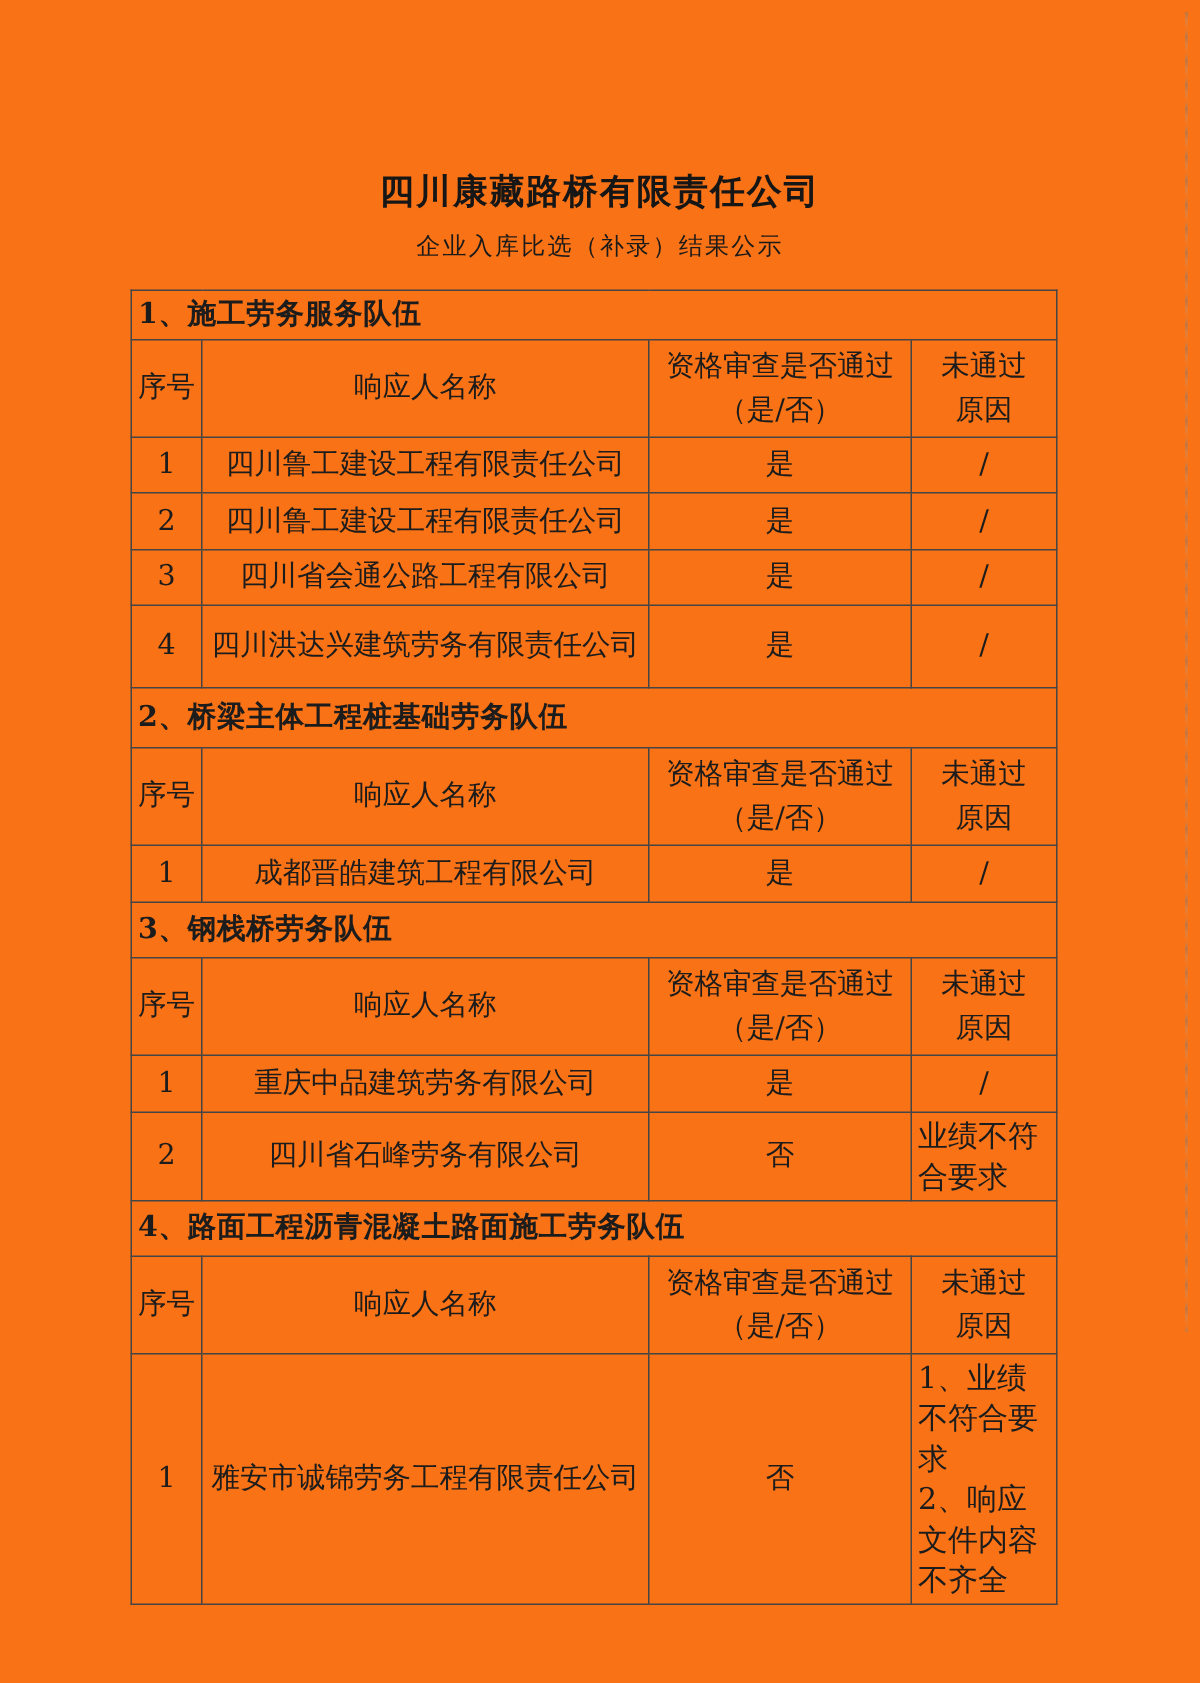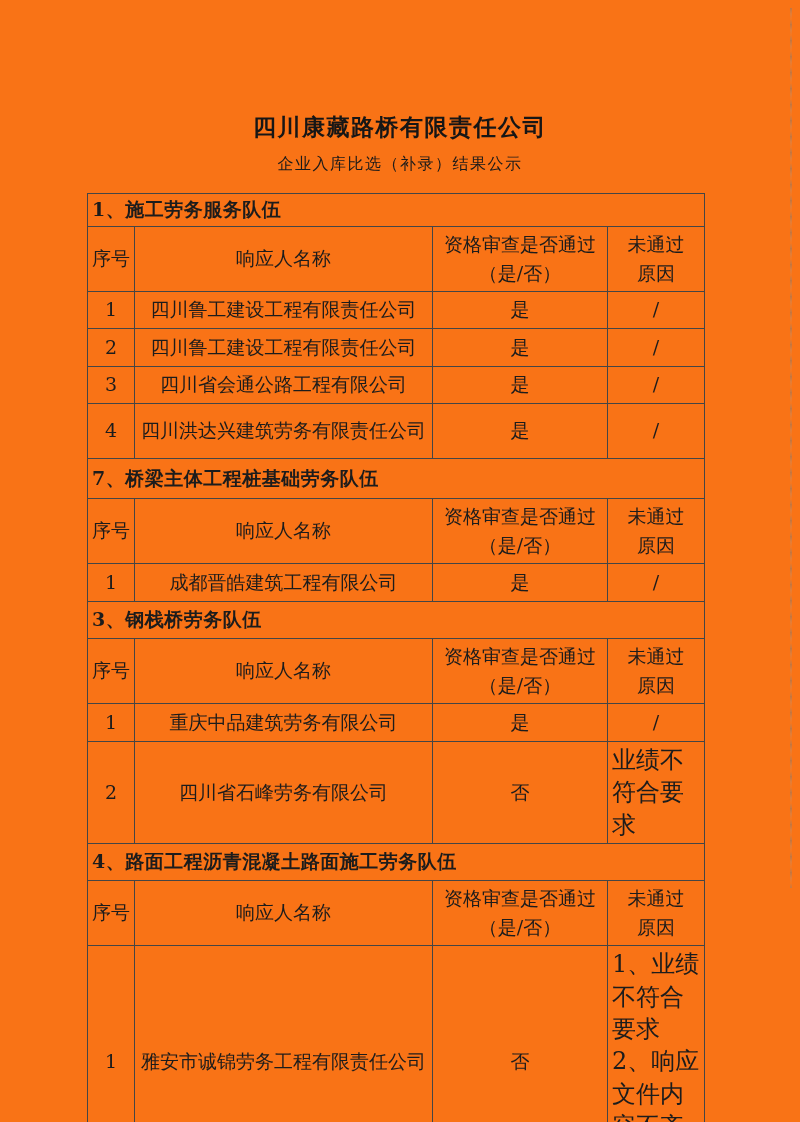--- a/index.html
+++ b/index.html
@@ -83,21 +83,21 @@
     padding-right: 8px;
   }
   td.c-head { text-align: center; }
   td.c-head .hl { line-height: 1.55; }
   td.c-reason-wrap {
     text-align: left;
     padding-left: 6px;
     padding-right: 4px;
     white-space: pre-wrap;
     line-height: 1.55;
-    font-size: 24px;
+    font-size: 20px;
   }
   tr.h33  { height: 33px; }
   tr.h37  { height: 37px; }
   tr.h38  { height: 38px; }
   tr.h40  { height: 40px; }
   tr.h55  { height: 55px; }
   tr.h57  { height: 57px; }
   tr.h65  { height: 65px; }
   tr.h133 { height: 133px; }
 </style>
@@ -154,21 +154,21 @@
         <td class="c-center">/</td>
       </tr>
       <tr class="h55">
         <td class="c-center">4</td>
         <td class="c-name">四川洪达兴建筑劳务有限责任公司</td>
         <td class="c-center">是</td>
         <td class="c-center">/</td>
       </tr>
 
       <tr class="h40">
-        <td class="sec-td" colspan="4">7、桥梁主体工程桩基础劳务队伍</td>
+        <td class="sec-td" colspan="4">2、桥梁主体工程桩基础劳务队伍</td>
       </tr>
       <tr class="h65">
         <td class="c-head">序号</td>
         <td class="c-head">响应人名称</td>
         <td class="c-head">
           <div class="hl">资格审查是否通过</div>
           <div class="hl">（是/否）</div>
         </td>
         <td class="c-head">
           <div class="hl">未通过</div>

